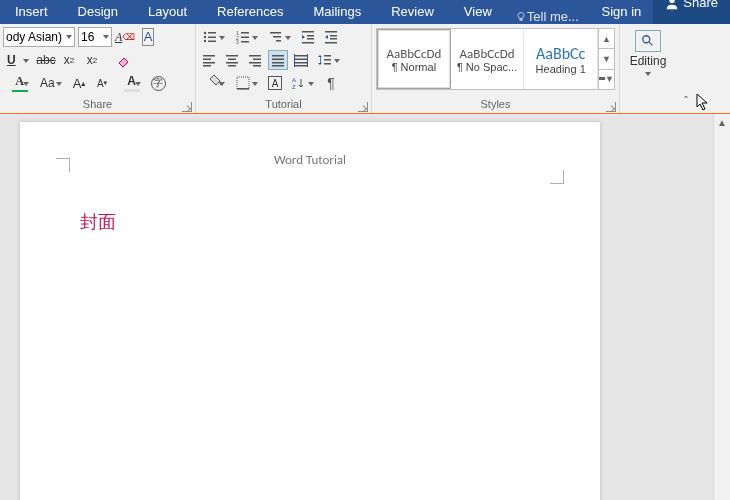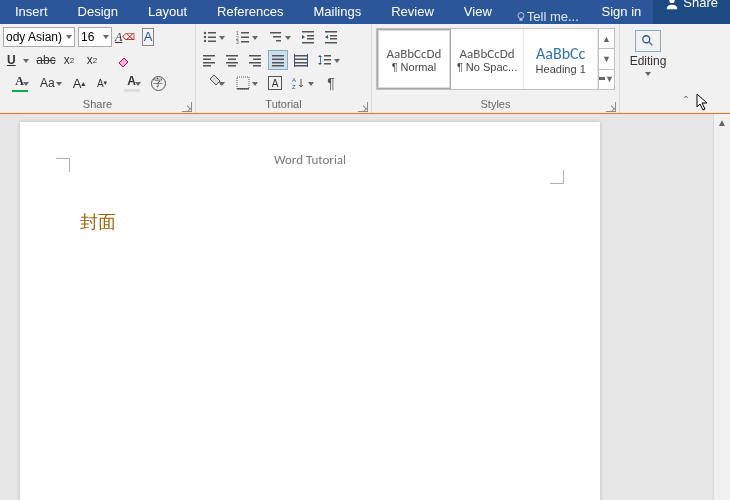--- a/index.html
+++ b/index.html
@@ -53,21 +53,21 @@
   .big-btn .drop { border-left:3px solid transparent; border-right:3px solid transparent; border-top:4px solid #666; margin-top:2px;}
   
   
   .docarea { position:absolute; top:114px; left:0; right:0; bottom:0; background:#e6e6e6; display:flex; }
   .page-wrap { flex:1; overflow:auto; }
   .page { background:#fff; width:580px; margin: 8px 0 0 20px; height:600px; box-shadow: 0 0 4px rgba(0,0,0,0.2); position:relative; padding: 48px 48px; }
   .header { position:absolute; top: 30px; left:0; right:0; text-align:center; color:#777; font-size:13px; font-family: Calibri, sans-serif; }
   .corner { position:absolute; width:14px; height:14px; }
   .corner.tl { left:40px; top:48px; border-left:1px solid #b0b0b0; border-bottom:1px solid #b0b0b0; transform: translate(-4px,-12px) rotate(180deg);}
   .corner.tr { right:40px; top:48px; border-left:1px solid #b0b0b0; border-top:1px solid #b0b0b0; transform: translate(4px,0) rotate(180deg);}
-  .bodytext { color:#a16207; font-size:18px; font-family: "Microsoft YaHei", SimSun, sans-serif; font-weight:400; margin-top:40px; margin-left:12px;}
+  .bodytext { color:#be185d; font-size:18px; font-family: "Microsoft YaHei", SimSun, sans-serif; font-weight:400; margin-top:40px; margin-left:12px;}
   
   .vscroll { width:17px; background:#f1f1f1; border-left:1px solid #d8d8d8; position:relative;}
   .vscroll .arr { height:17px; display:flex; align-items:center; justify-content:center; color:#666; font-size:10px; cursor:pointer;}
   .vscroll .arr.up{position:absolute;top:0;left:0;right:0;}
   
   .cursor { position:absolute; left:696px; top:93px; pointer-events:none; }
 </style>
 </head>
 <body>
 

